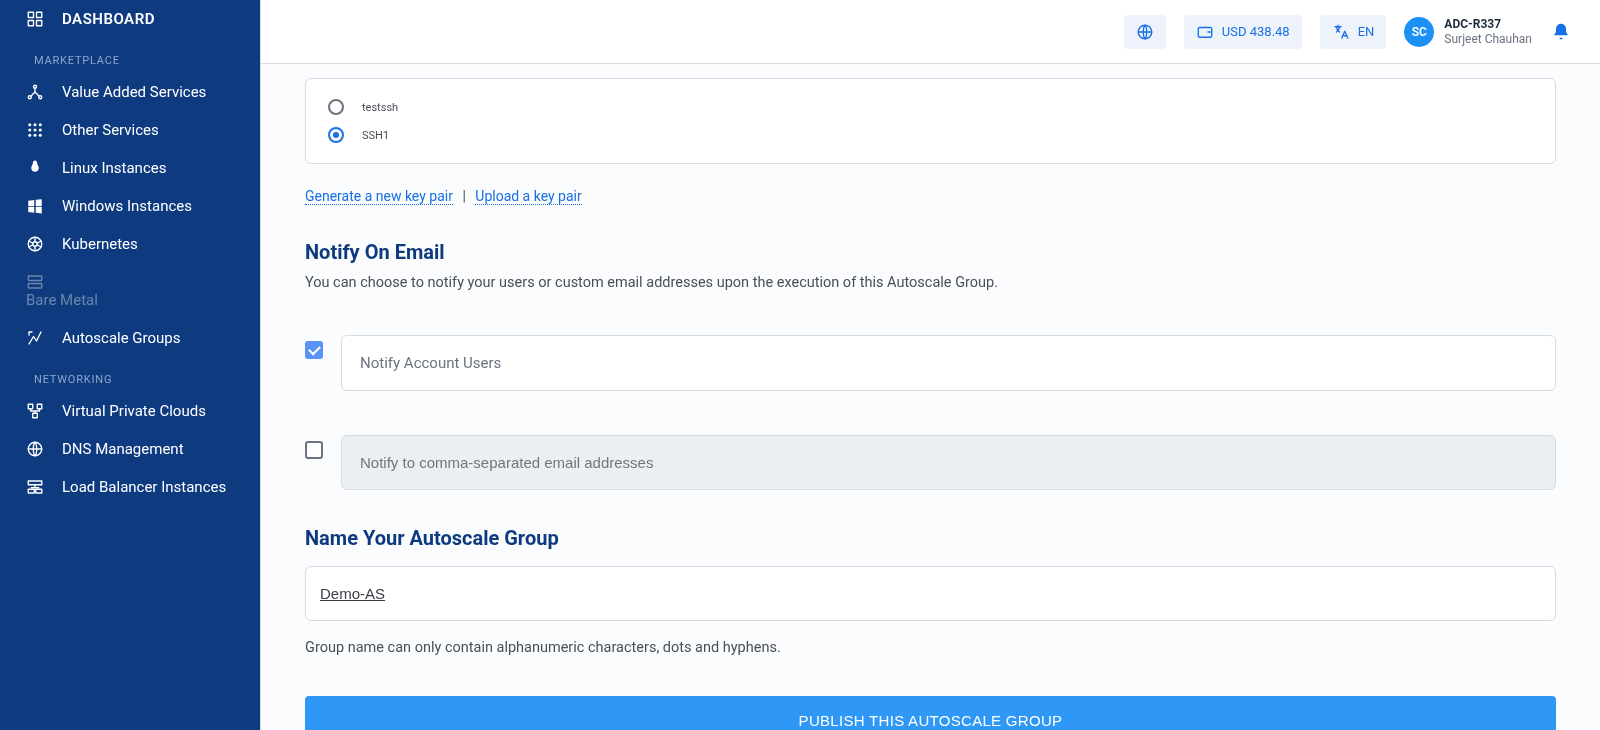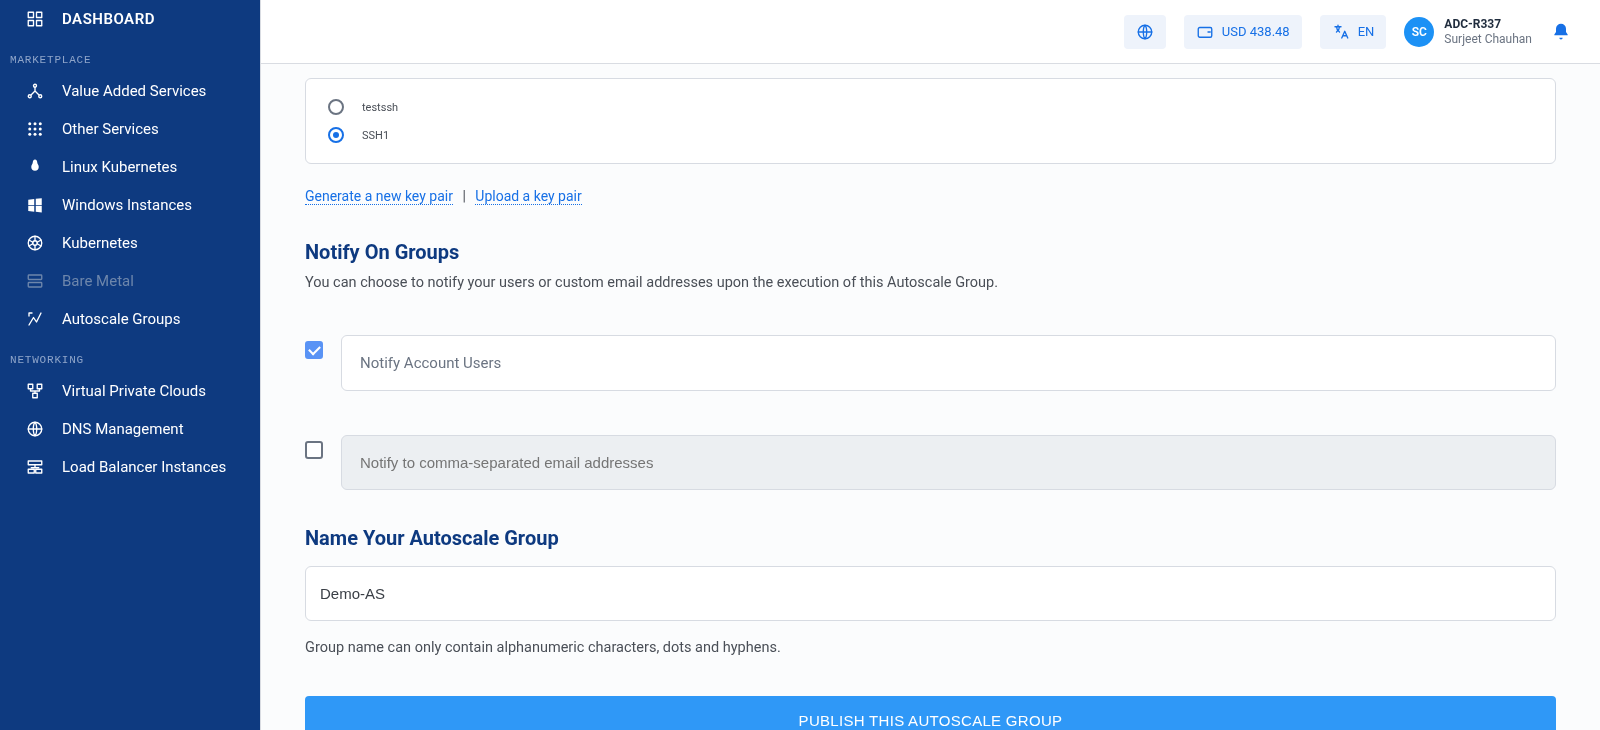--- a/index.html
+++ b/index.html
@@ -20,27 +20,26 @@
   .logo-wrap { padding: 26px 30px 18px 42px; }
   .logo-svg { width: 170px; height: 36px; fill: #fff; }
 
   .side-item {
     display: flex; align-items: flex-start;
     padding: 10px 26px;
     cursor: pointer;
     font-size: 15px;
   }
   .side-item .ic { width: 18px; height: 18px; margin-right: 18px; flex-shrink:0; display:flex; align-items:center; justify-content:center; }
-  .side-item.disabled { color: #6d86ab; }
+  .side-item.disabled { color: #6d86ab; flex-direction: column; }
   .side-head {
-    padding: 16px 22px 6px 10px;
+    padding: 16px 22px 6px 34px;
     font-size: 11px;
     letter-spacing: .8px;
     color: #8fa5c9;
-    font-family: Liberation Mono, monospace;
   }
   .side-item.dashboard { font-weight: 600; letter-spacing:.5px; }
 
   
   .main {
     flex: 1;
     display: flex;
     flex-direction: column;
     height: 730px;
     border-left: 1px solid #d9dce2;
@@ -126,21 +125,21 @@
     transform:rotate(45deg) translate(-1px,-1px);
   }
   .chk-input {
     flex:1; border:1px solid #d7dbe2; border-radius:6px; background:#fff;
     padding:18px 18px; font-size:15px; color:#6b7482;margin-top:26px;
   }
   .chk-input.shaded { background:#eceff2; }
 
   .name-input {
     width:100%; border:1px solid #d7dbe2; border-radius:6px;
-    padding:18px 14px; font-size:15px; color:#3a3f46; margin-top:16px;
+    padding:18px 14px; font-size:15px; color:#3a3f46; margin-top:16px;text-decoration:underline;
   }
   .helper { font-size:14.5px; color:#4a4f57; margin-top:18px; }
 
   .publish-btn {
     width:100%; margin-top:40px;
     background:#2f98f7; color:#fff; border:none; border-radius:4px;
     padding:16px 0; font-size:15px; letter-spacing:.3px; font-weight:500;
     cursor:pointer;
   }
 
@@ -194,21 +193,21 @@
     <span>Other Services</span>
   </div>
 
 
   <div class="side-item">
     <span class="ic">
       <svg width="18" height="18" viewBox="0 0 24 24" fill="#fff">
           <path d="M12 2c-2 0-3 2-3 4 0 2-2 3-2 6 0 3 2 5 5 5s5-2 5-5c0-3-2-4-2-6 0-2-1-4-3-4z"></path>
         </svg>
     </span>
-    <span>Linux Kubernetes</span>
+    <span>Linux Instances</span>
   </div>
   <div class="side-item">
     <span class="ic">
       <svg width="18" height="18" viewBox="0 0 24 24" fill="#fff">
           <path d="M3 5l8-1v8H3zM13 3.8L21 3v9h-8zM3 13h8v8l-8-1zM13 13h8v9l-8-1z"></path>
         </svg>
     </span>
     <span>Windows Instances</span>
   </div>
   <div class="side-item">
@@ -331,21 +330,21 @@
       </div>
     </div>
 
     <div class="link-row">
       <a>Generate a new key pair</a>
       <span class="sep"> | </span>
       <a>Upload a key pair</a>
     </div>
 
     
-    <h2 class="sec-title">Notify On Groups</h2>
+    <h2 class="sec-title">Notify On Email</h2>
     <p class="sec-desc">You can choose to notify your users or custom email addresses upon the execution of this Autoscale Group.</p>
 
     <div class="chk-card">
       <span class="chk-box checked"></span>
       <div class="chk-input">Notify Account Users</div>
     </div>
     <div class="chk-card">
       <span class="chk-box"></span>
       <input class="chk-input shaded" disabled="" placeholder="Notify to comma-separated email addresses" style="">
     </div>

